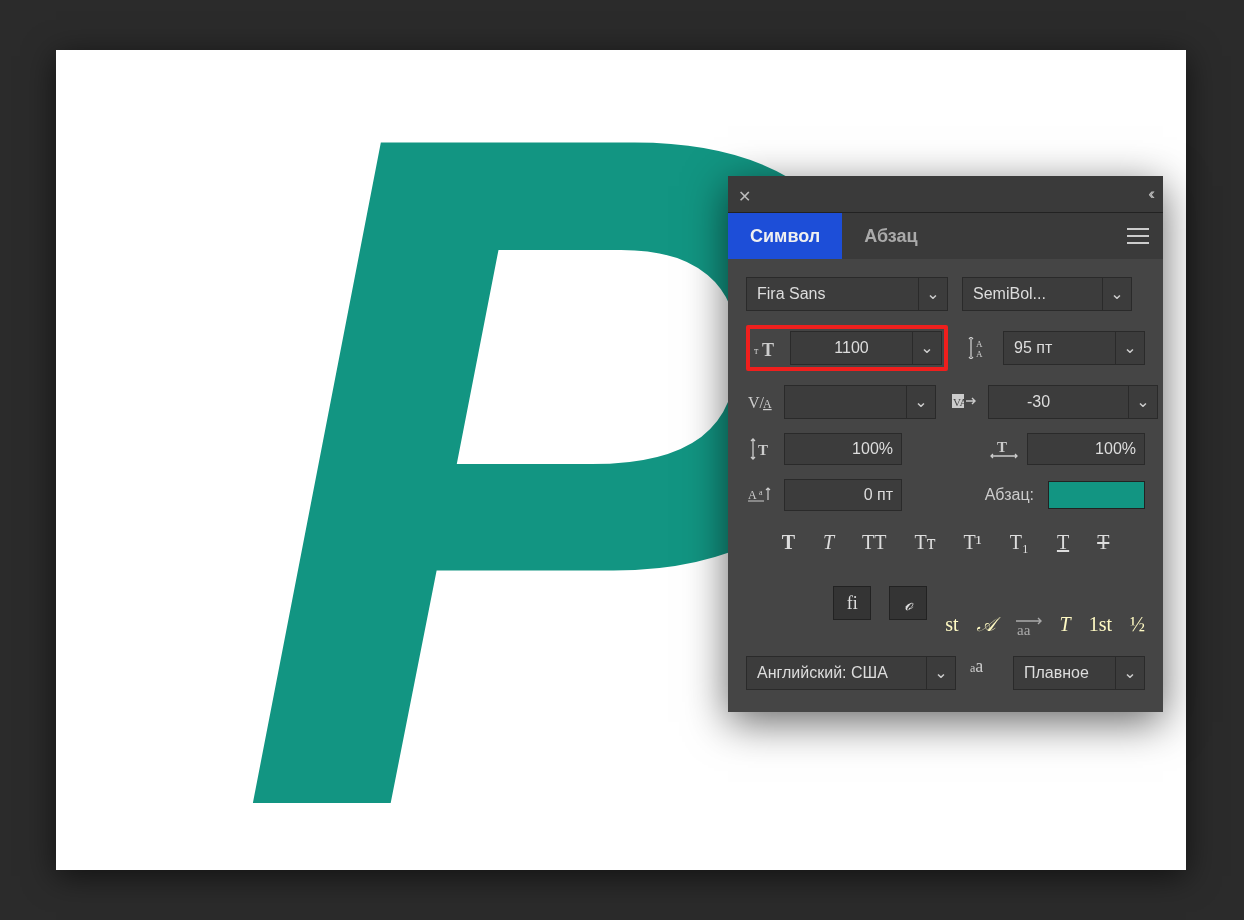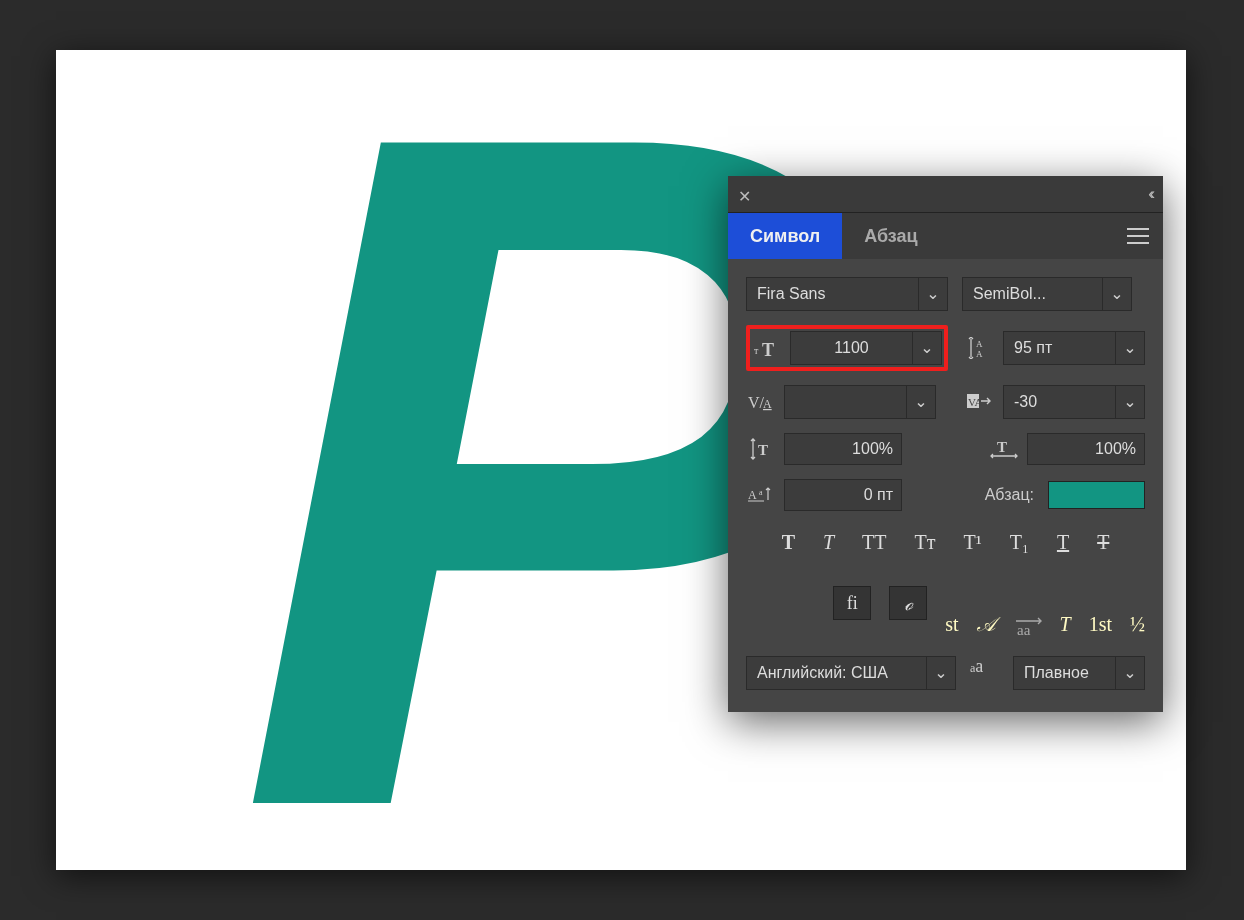--- a/index.html
+++ b/index.html
@@ -125,21 +125,21 @@
           </div>
         </div>
         <div class="fieldpair" style="margin-left:auto;">
           <span class="iconcell">
             <svg width="26" height="20" viewBox="0 0 26 20">
                 <rect x="0" y="2" width="12" height="14" fill="#ccc"></rect>
                 <text x="1" y="14" font-size="11" fill="#454545" font-family="Georgia">VA</text>
                 <path d="M14 9h8M20 6l3 3-3 3" stroke="#ccc" stroke-width="1.4" fill="none"></path>
               </svg>
           </span>
-          <div class="combo" style="width:140px;">
+          <div class="combo" style="width:140px;padding-left:28px;">
             <span class="val">-30</span>
             <span class="caret">
                 <span class="chev">⌄</span>
               </span>
           </div>
         </div>
       </div>
 
       <div class="row">
         <div class="fieldpair">

